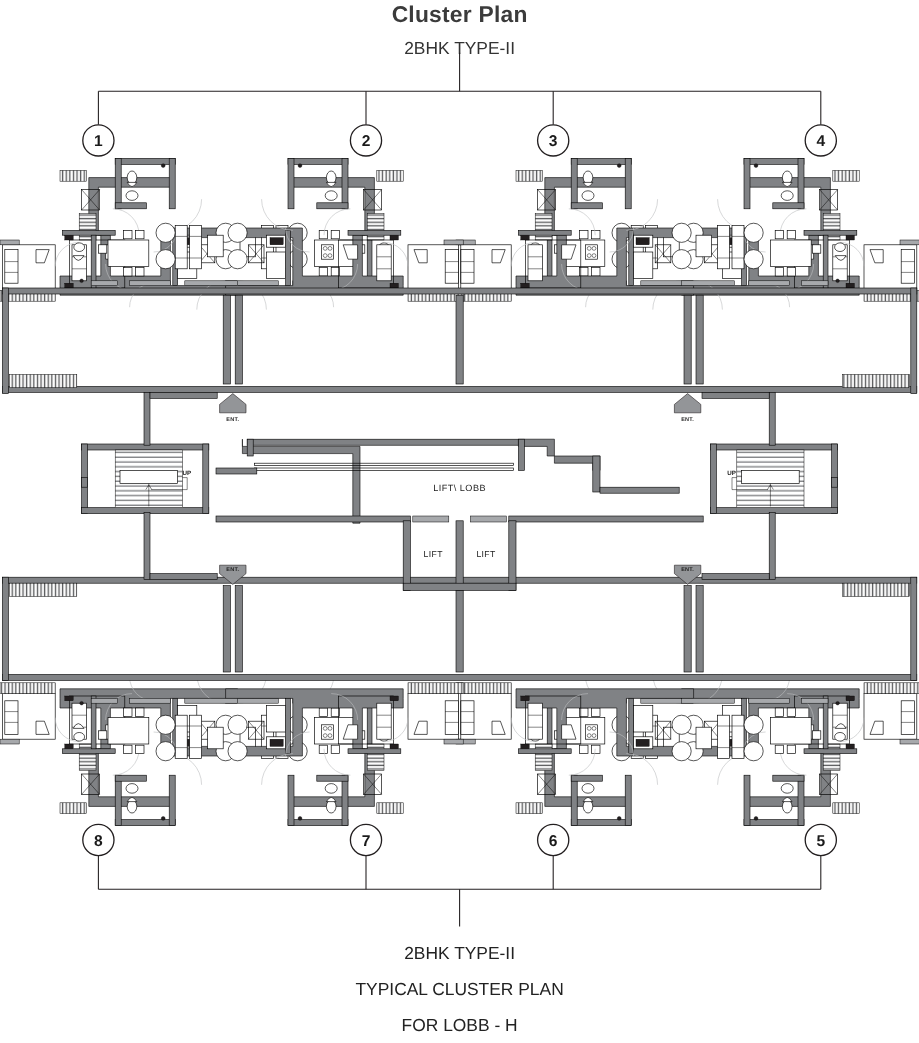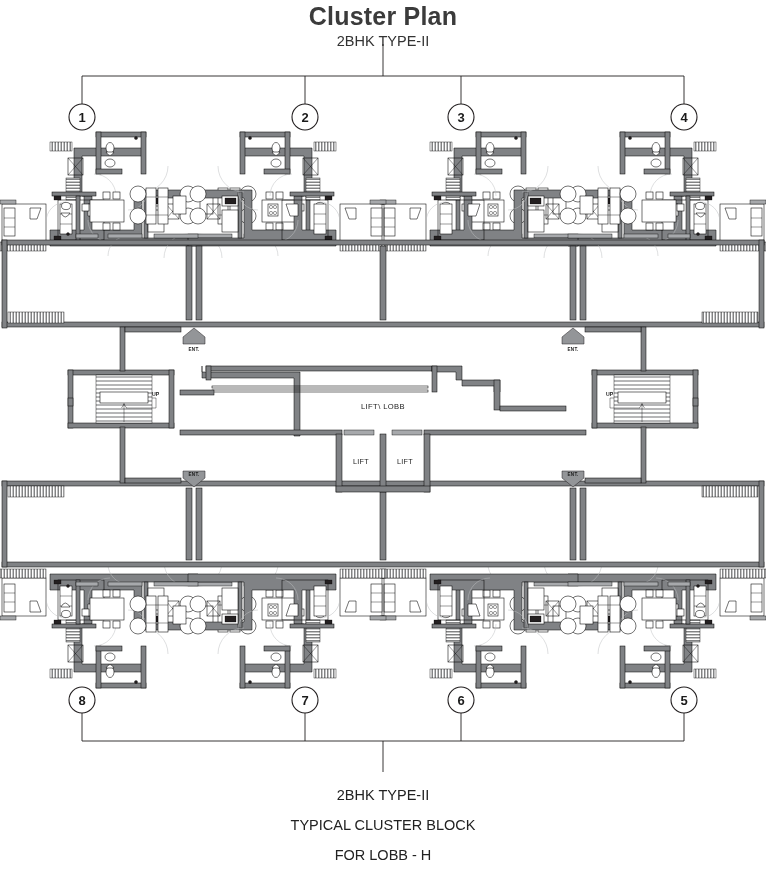--- a/index.html
+++ b/index.html
@@ -1,20 +1,20 @@
 <!DOCTYPE html>
 <html><head>
 <meta charset="utf-8">
 <style>
   html,body{margin:0;padding:0;background:#ffffff;}
   body{width:766px;height:869px;position:relative;
        font-family:"Liberation Sans",sans-serif;color:#231f20;overflow:hidden;}
   #sheet{position:absolute;inset:0;width:766px;height:869px;}
   .ttl{position:absolute;width:100%;text-align:center;}
-  #title{top:2px;font-size:25px;font-weight:bold;letter-spacing:.2px;color:#3b3b3b;}
+  #title{top:2px;font-size:19px;font-weight:bold;letter-spacing:.2px;color:#3b3b3b;}
   #subtitle{top:33px;font-size:14.5px;color:#333;}
   #cap{position:absolute;left:0;width:100%;text-align:center;font-size:14.5px;color:#222;line-height:30px;}
   #cap div{width:100%;}
   svg{display:block;}
   text{font-family:"Liberation Sans",sans-serif;fill:#1a1a1a;}
   .lbl-room{font-size:7.2px;letter-spacing:.3px;}
   .lbl-lobby{font-size:7.6px;letter-spacing:.4px;}
   .lbl-ent{font-size:4.6px;font-weight:bold;letter-spacing:.2px;}
   .lbl-up{font-size:5.2px;font-weight:bold;}
   .bub-num{font-size:13px;font-weight:bold;text-anchor:middle;}
@@ -327,16 +327,16 @@
       </g>
     <g>
         <circle class="bub" cx="684" cy="700" r="13"></circle>
       <text class="bub-num" x="684" y="705">5</text>
       </g>
   </g>
 </svg>
 
 <div id="cap" style="top:780px;">
   <div>2BHK TYPE-II</div>
-  <div>TYPICAL CLUSTER BLOCK</div>
+  <div>TYPICAL CLUSTER PLAN</div>
   <div>FOR LOBB - H</div>
 
 </div>
 
 </body></html>

